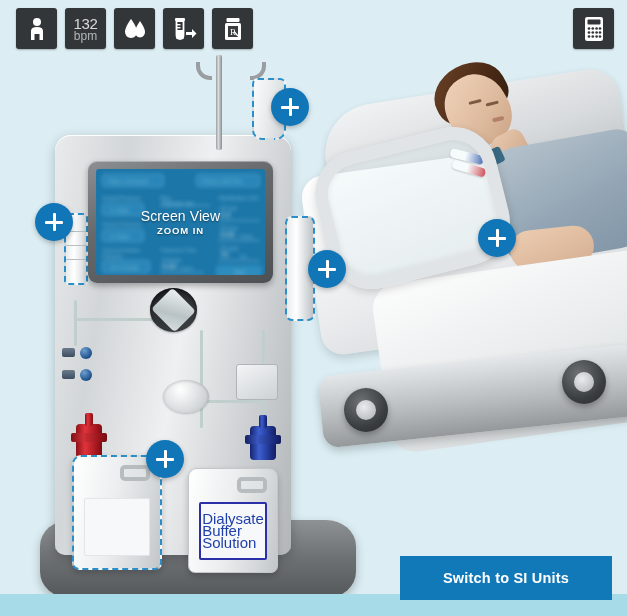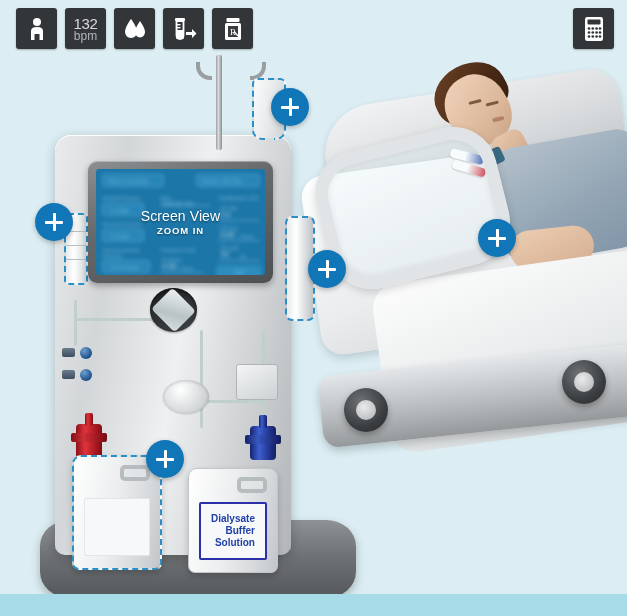--- a/index.html
+++ b/index.html
@@ -226,22 +226,22 @@
     height: 58px;
     background: #f7f8f9;
     border-radius: 2px;
   }
   .jug-label.blank { border: 1px solid #e3e5e6; }
   .jug-label.boxed {
     border: 2px solid #2b2fa8;
     display: flex; align-items: center; justify-content: center;
   }
   .jug-label-text {
-    color: #1f3fa8; font-size: 10px; font-weight: bold;
-    line-height: 12px; text-align: right;
+    color: #1f3fa8; font-size: 15px; font-weight: normal;
+    line-height: 12px; text-align: left;
     white-space: pre-line;
   }
   
   .cap {
     position: absolute; width: 26px; height: 34px; border-radius: 4px;
   }
   .cap-red {
     left: 76px; top: 424px;
     background: linear-gradient(90deg,#8e1118,#e0343c 35%,#a4151d 80%,#7d0f15);
   }
@@ -547,20 +547,21 @@
     </div>
   </div>
 
   <div class="hotspot" style="left:35px;  top:203px;"></div>
   <div class="hotspot" style="left:271px; top:88px;"></div>
   <div class="hotspot" style="left:308px; top:250px;"></div>
   <div class="hotspot" style="left:478px; top:219px;"></div>
   <div class="hotspot" style="left:146px; top:440px;"></div>
 
   <div class="bottom-band"></div>
+  <button class="si-btn">Switch to SI Units</button>
 
   <div class="toolbar">
 
     <div class="tool-btn" style="left:16px;">
       <svg class="ic" width="20" height="24" viewBox="0 0 20 24">
         <circle cx="10" cy="5" r="4" fill="#fff"></circle>
         <path d="M4 23 L4 14 Q4 10 10 10 Q16 10 16 14 L16 23 L12.5 23 L12.5 17 L7.5 17 L7.5 23 Z" fill="#fff"></path>
       </svg>
     </div>
 

